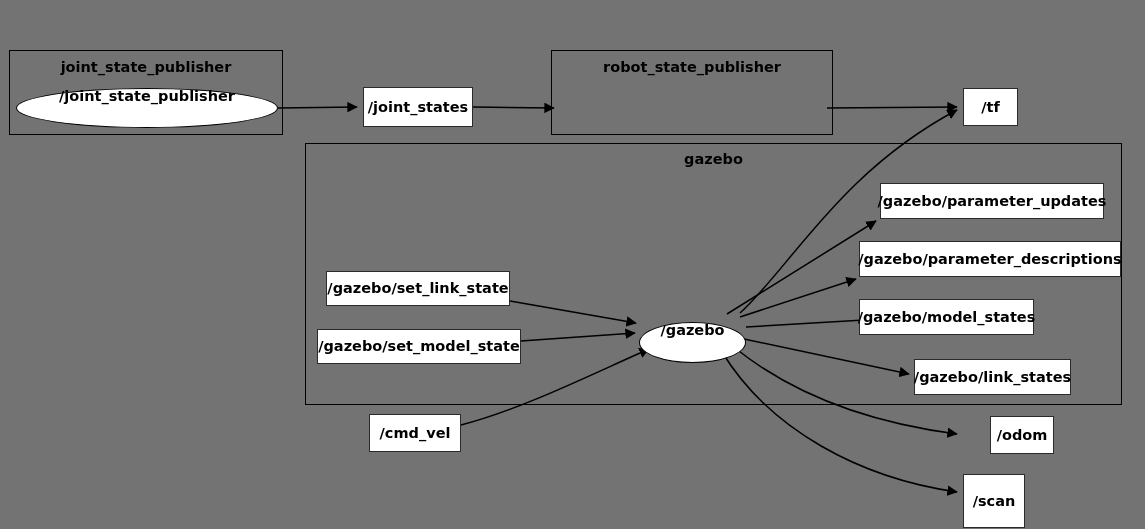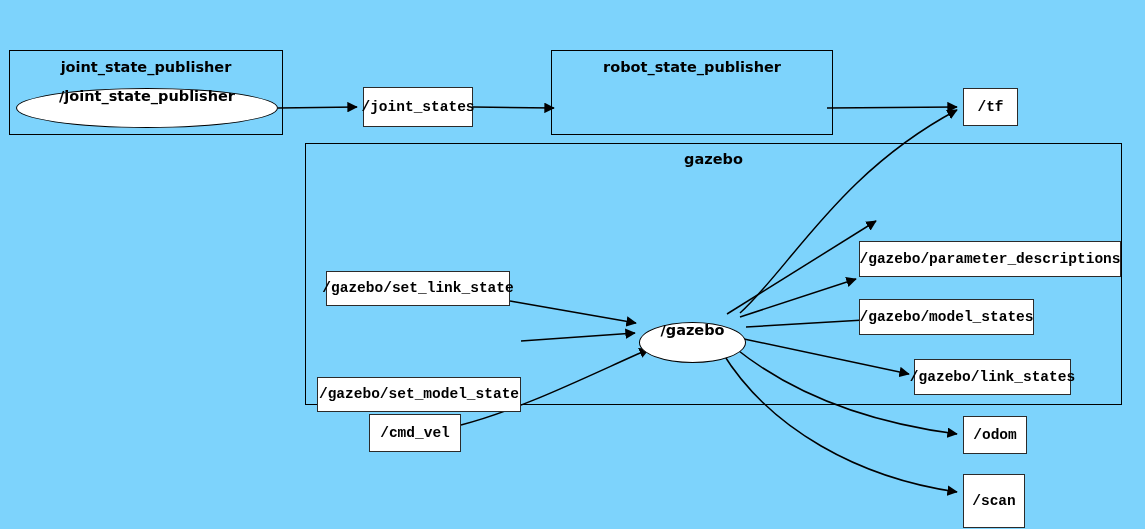--- a/index.html
+++ b/index.html
@@ -8,21 +8,21 @@
     padding: 0;
     background: #ffffff;
   }
   body {
     font-family: "DejaVu Sans", "Liberation Sans", sans-serif;
   }
   #graph-root {
     position: relative;
     width: 1145px;
     height: 529px;
-    background: #7dd3fc;
+    background: #737373;
     overflow: hidden;
   }
   #edge-layer {
     position: absolute;
     left: 0;
     top: 0;
     width: 1145px;
     height: 529px;
     pointer-events: none;
   }
@@ -60,21 +60,20 @@
     align-items: center;
     justify-content: center;
   }
   .topic-node .label {
     font-size: 14.5px;
     font-weight: bold;
     color: #000000;
     white-space: nowrap;
     line-height: 1;
     padding: 0 7px;
-    font-family: Liberation Mono, monospace;
   }
   
   .ros-node {
     position: absolute;
     box-sizing: border-box;
     border: 1.4px solid #000000;
     border-radius: 50%;
     background: #ffffff;
     display: flex;
     align-items: flex-start;
@@ -153,46 +152,49 @@
     </div>
 
     <div class="topic-node" style="left:363px; top:87px; width:110px; height:40px;">
       <span class="label">/joint_states</span>
     </div>
 
     <div class="topic-node" style="left:963px; top:88px; width:55px; height:38px;">
       <span class="label">/tf</span>
     </div>
 
+    <div class="topic-node" style="left:880px; top:183px; width:224px; height:36px;">
+      <span class="label">/gazebo/parameter_updates</span>
+    </div>
 
     <div class="topic-node" style="left:859px; top:241px; width:262px; height:36px;">
       <span class="label">/gazebo/parameter_descriptions</span>
     </div>
 
     <div class="topic-node" style="left:859px; top:299px; width:175px; height:36px;">
       <span class="label">/gazebo/model_states</span>
     </div>
 
     <div class="topic-node" style="left:914px; top:359px; width:157px; height:36px;">
       <span class="label">/gazebo/link_states</span>
     </div>
 
     <div class="topic-node" style="left:326px; top:271px; width:184px; height:35px;">
       <span class="label">/gazebo/set_link_state</span>
     </div>
 
-    <div class="topic-node" style="left:317px; top:329px; width:204px; height:35px;margin-top:48px;">
+    <div class="topic-node" style="left:317px; top:329px; width:204px; height:35px;">
       <span class="label">/gazebo/set_model_state</span>
     </div>
 
     <div class="topic-node" style="left:369px; top:414px; width:92px; height:38px;">
       <span class="label">/cmd_vel</span>
     </div>
 
-    <div class="topic-node" style="left:963px; top:416px; width:64px; height:38px;">
+    <div class="topic-node" style="left:990px; top:416px; width:64px; height:38px;">
       <span class="label">/odom</span>
     </div>
 
     <div class="topic-node" style="left:963px; top:474px; width:62px; height:54px;">
       <span class="label">/scan</span>
     </div>
 
   </div>
 </div>
 

